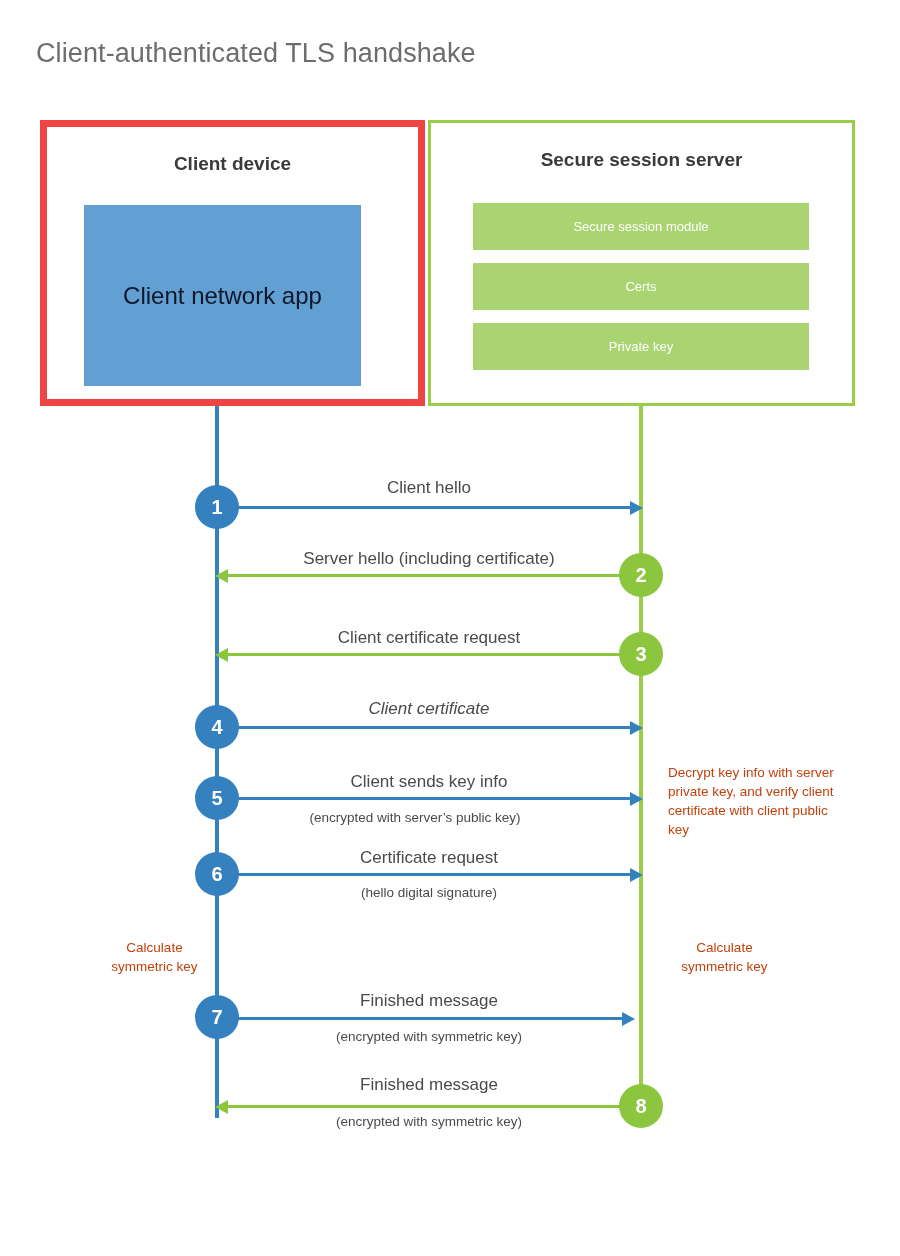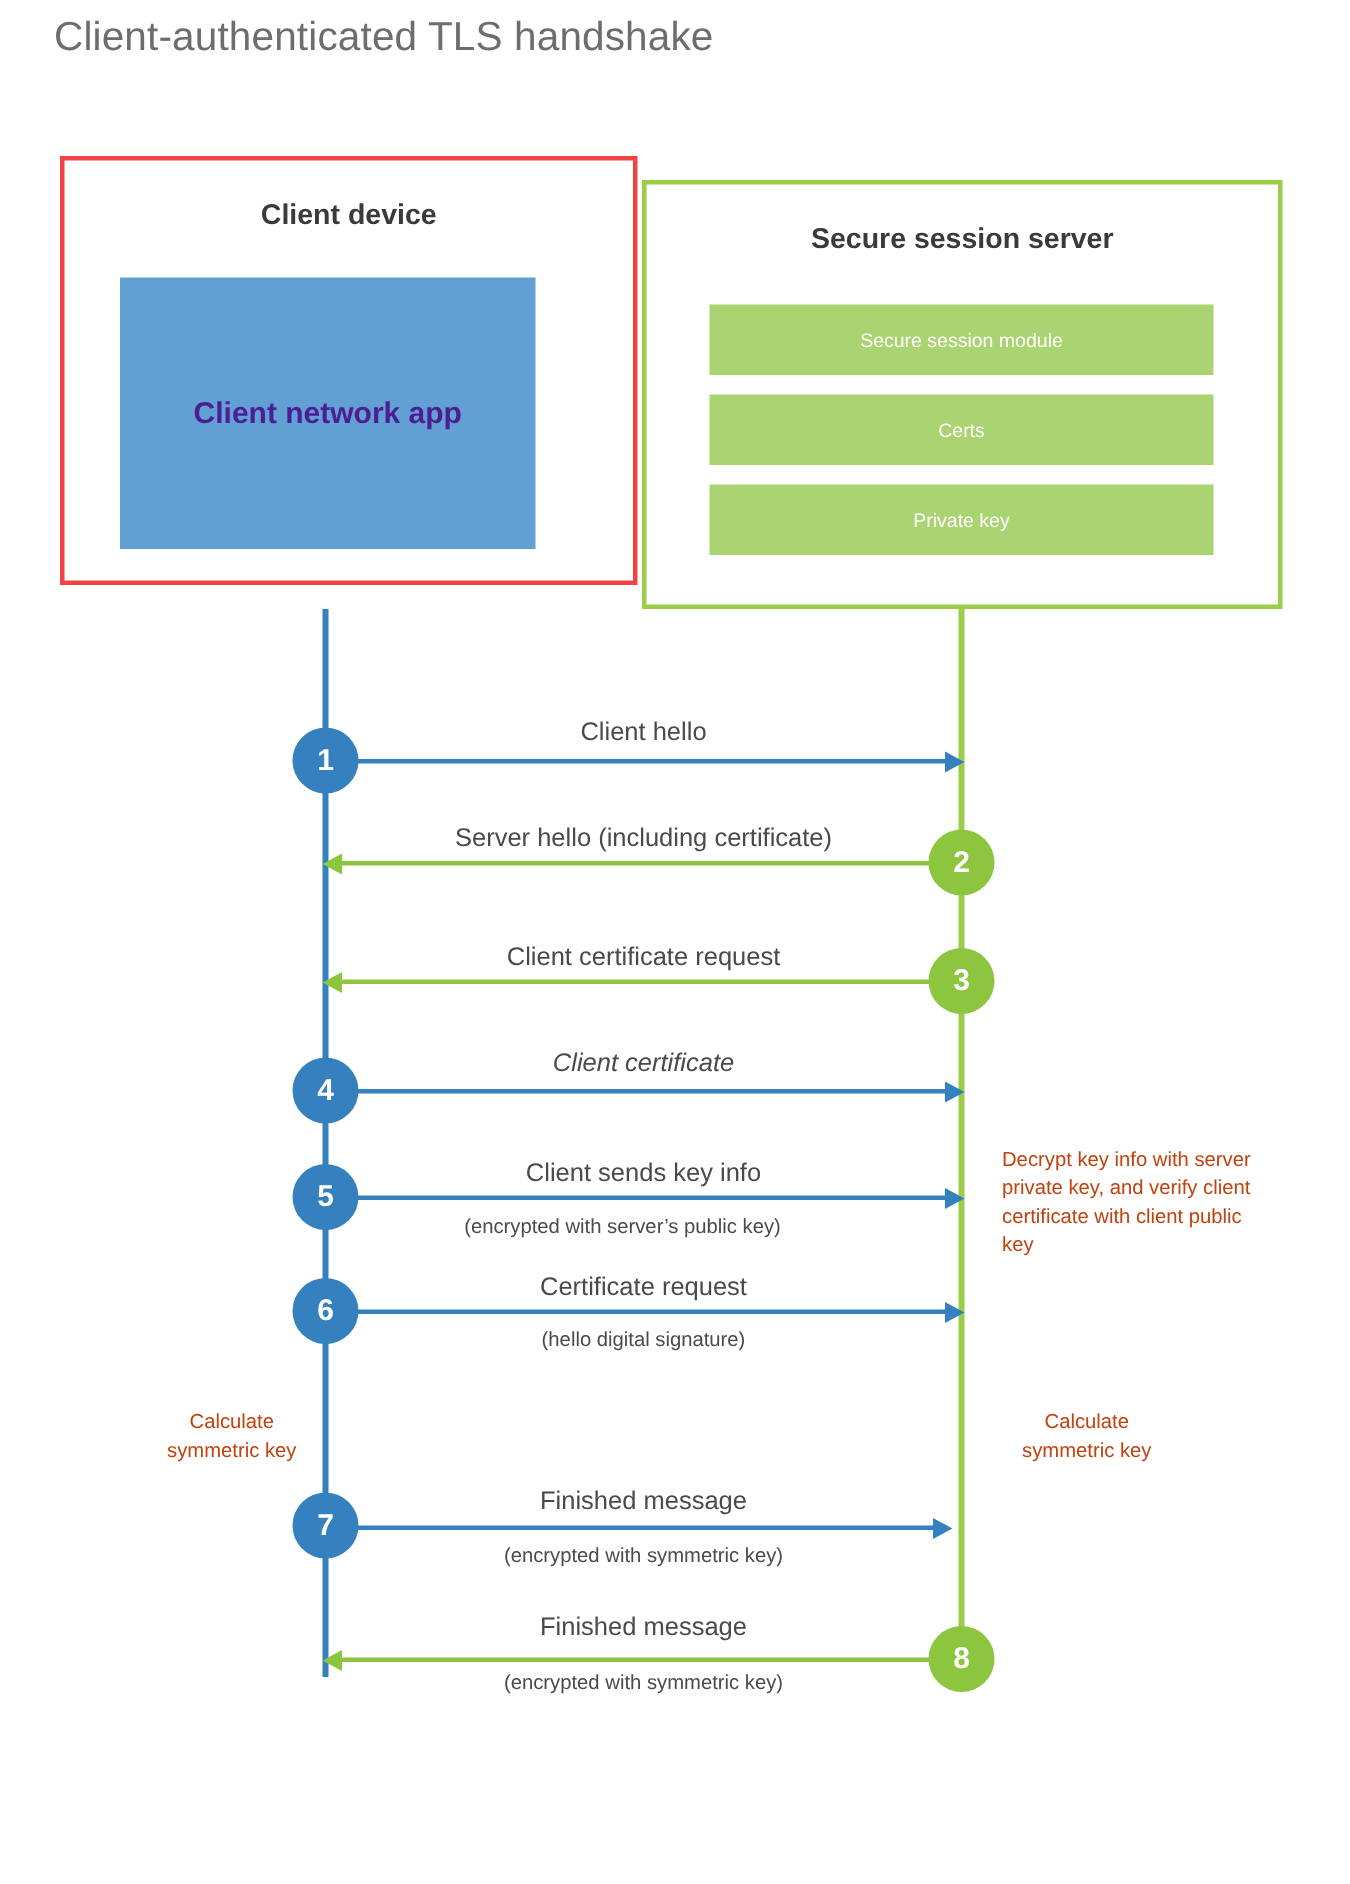--- a/index.html
+++ b/index.html
@@ -16,38 +16,38 @@
   }
   #stage {
     position: absolute;
     left: 0; top: 0;
     width: 900px;
     height: 1256px;
   }
   .diag-title {
     position: absolute;
     left: 36px;
-    top: 9px;
+    top: 38px;
     font-size: 27px;
     font-weight: 300;
     color: #6d6d6d;
     letter-spacing: 0.1px;
     white-space: nowrap;
   }
 
   
   .actor-box {
     position: absolute;
     box-sizing: border-box;
     background: #ffffff;
   }
   .actor-box.client {
-    left: 40px; top: 104px;
+    left: 40px; top: 120px;
     width: 385px; height: 286px;
-    border: 3px solid #ef4444;
+    border: 7px solid #ef4444;
   }
   .actor-box.server {
     left: 428px; top: 120px;
     width: 427px; height: 286px;
     border: 3px solid #9acd48;
   }
   .actor-title {
     position: absolute;
     left: 0; right: 0;
     top: 26px;
@@ -60,23 +60,23 @@
   .inner-app {
     position: absolute;
     left: 37px;
     top: 78px;
     width: 277px;
     height: 181px;
     background: #629fd2;
     display: flex;
     align-items: center;
     justify-content: center;
-    color: #4c1d95;
-    font-size: 20px;
-    font-weight: 700;
+    color: #0f172a;
+    font-size: 24px;
+    font-weight: 400;
     text-align: center;
     line-height: 1.3;
   }
 
   .server-bars {
     position: absolute;
     left: 42px;
     top: 80px;
     width: 336px;
   }

